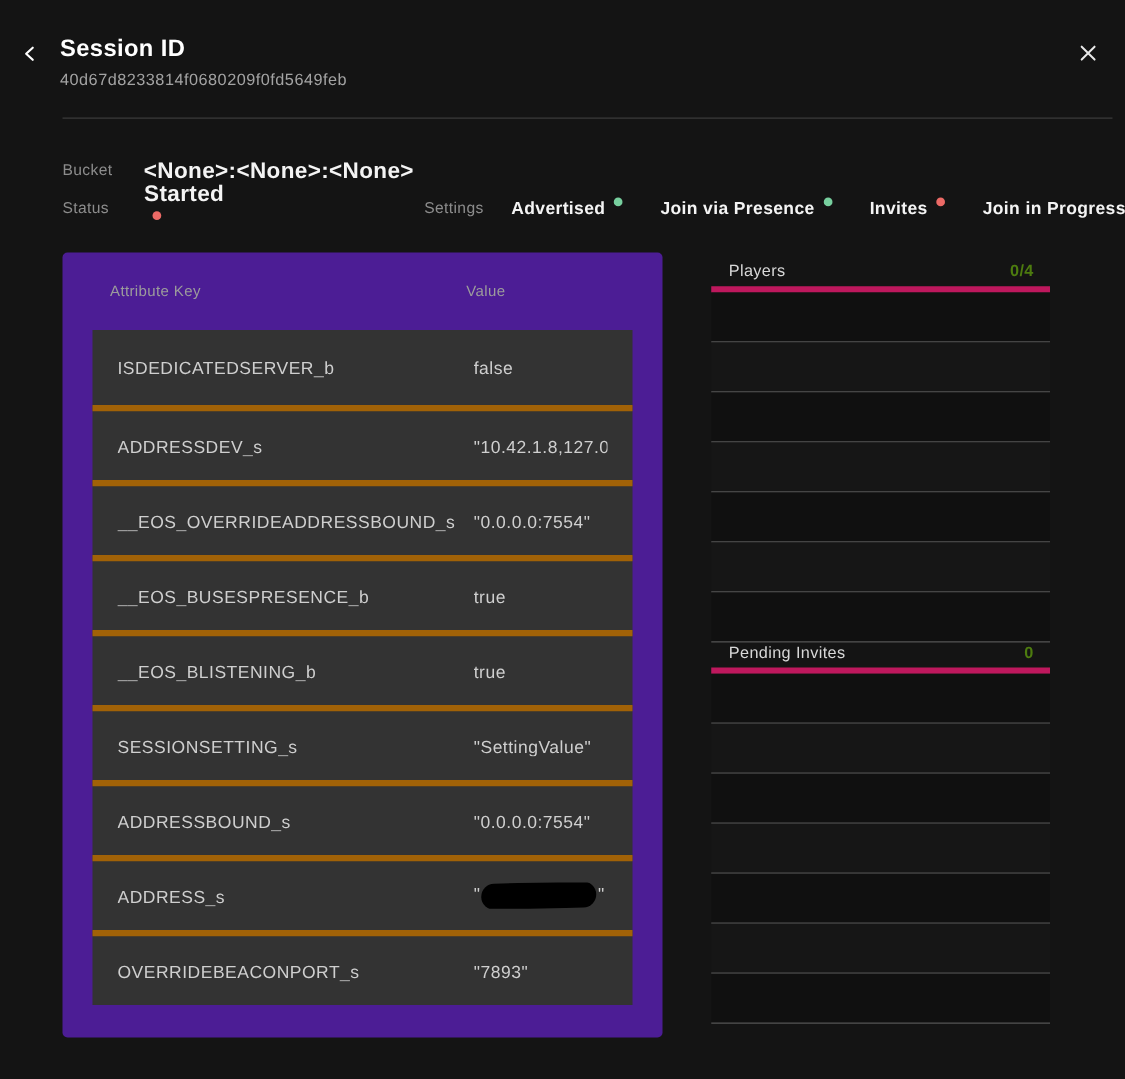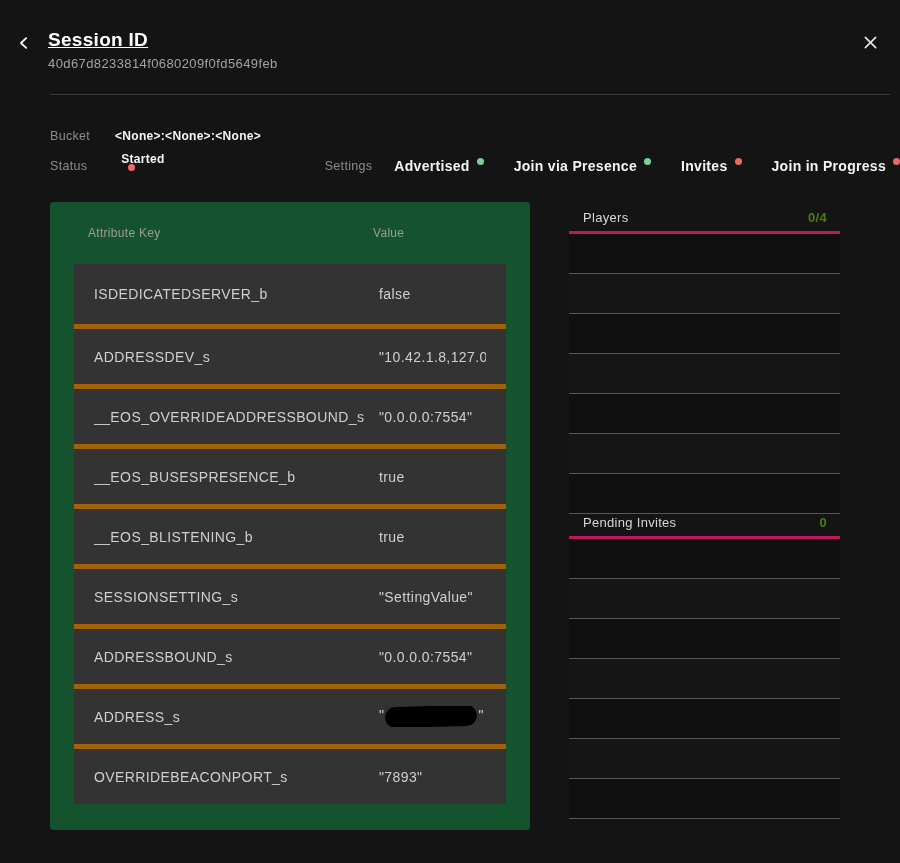--- a/index.html
+++ b/index.html
@@ -5,59 +5,59 @@
   * { margin:0; padding:0; box-sizing:border-box; }
   html,body { width:900px; height:863px; background:#141414; overflow:hidden;
               font-family:"Liberation Sans", sans-serif; color:#e8e8e8; }
   .page { position:relative; width:900px; height:863px; }
 
   
   .hdr { position:relative; padding-top:29px; }
   .back-btn { position:absolute; left:13px; top:32px; width:22px; height:22px;
               background:none; border:none; cursor:pointer; display:flex; align-items:center; justify-content:center; }
   .titles { margin-left:48px; }
-  .page-title { font-size:19px; font-weight:700; color:#ffffff; letter-spacing:.3px; line-height:22px;text-decoration:underline; }
+  .page-title { font-size:19px; font-weight:700; color:#ffffff; letter-spacing:.3px; line-height:22px; }
   .session-id { margin-top:5px; font-size:13px; color:#a3a3a3; letter-spacing:.4px; }
   .close-btn { position:absolute; right:19px; top:31px; width:22px; height:22px;
                background:none; border:none; cursor:pointer; display:flex; align-items:center; justify-content:center; }
   .hdr-divider { margin:23px 10px 0 50px; border:none; border-top:1px solid #3a3a3a; }
 
   
   .info { margin:33px 0 0 50px; }
   .info-row { display:flex; align-items:center; height:16px; }
   .info-row + .info-row { margin-top:14px;gap:28px; }
   .info-label { width:65px; font-size:12.5px; color:#8c8c8c; letter-spacing:.3px; }
-  .info-value { font-size:12px; font-weight:700; color:#f4f4f4; letter-spacing:.3px; }
+  .info-value { font-size:18px; font-weight:700; color:#f4f4f4; letter-spacing:.3px; }
   .dot { display:inline-block; width:7px; height:7px; border-radius:50%;
          margin-left:7px; position:relative; top:-6px; }
   .settings-group { display:flex; align-items:center; gap:30px; margin-left:132px; }
   .settings-label { font-size:12.5px; color:#8c8c8c; letter-spacing:.3px; margin-right:-8px; }
   .setting-item { font-size:14px; font-weight:700; color:#f4f4f4; letter-spacing:.3px; white-space:nowrap;text-align:right; }
 
   
   .content { display:flex; margin:28px 0 0 50px; gap:39px; }
 
   
-  .attr-panel { width:480px; height:628px; background:#14532d; border-radius:4px; overflow:hidden; }
+  .attr-panel { width:480px; height:628px; background:#4c1d95; border-radius:4px; overflow:hidden; }
   .attr-header { display:grid; grid-template-columns:285px 1fr; align-items:center;
                  height:62px; margin:0 18px; padding:0 20px;
                  font-size:12px; color:#9c9c9c; letter-spacing:.3px; }
   .attr-rows { margin:0 24px; }
   .attr-row { display:grid; grid-template-columns:285px 1fr; align-items:center;
               height:60px; padding:0 20px; background:#333333; }
   .attr-row + .attr-row { border-top:5px solid #a16207; }
   .attr-key, .attr-value { font-size:14px; color:#cfcfcf; letter-spacing:.4px;
                            white-space:nowrap; overflow:hidden; }
   .redaction { display:inline-block; width:92px; height:21px; background:#000;
                border-radius:11px; vertical-align:middle; transform:rotate(-1.5deg); margin:0 1px; }
 
   
   .right-col { width:271px; padding-top:7px; }
   .list-header { display:flex; justify-content:space-between; align-items:center;
-                 height:25px; padding:0 13px 6px 14px; border-bottom:3px solid #be185d;
+                 height:25px; padding:0 13px 6px 14px; border-bottom:5px solid #be185d;
                  font-size:13px; color:#d8d8d8; letter-spacing:.3px;gap:40px; }
   .list-count { color:#4d7c0f;font-weight:bold; }
   .slot { height:40px; border-bottom:1px solid #555555; }
   .slot.even { background:#101010; }
   .slot.odd  { background:#161616; }
   .list-section + .list-section { }
 
   svg { display:block; }
 </style>
 </head>

